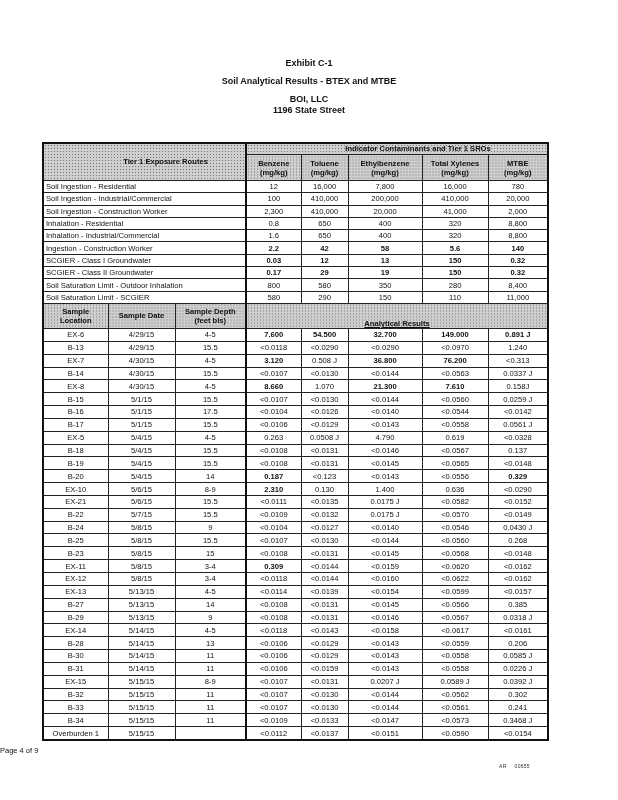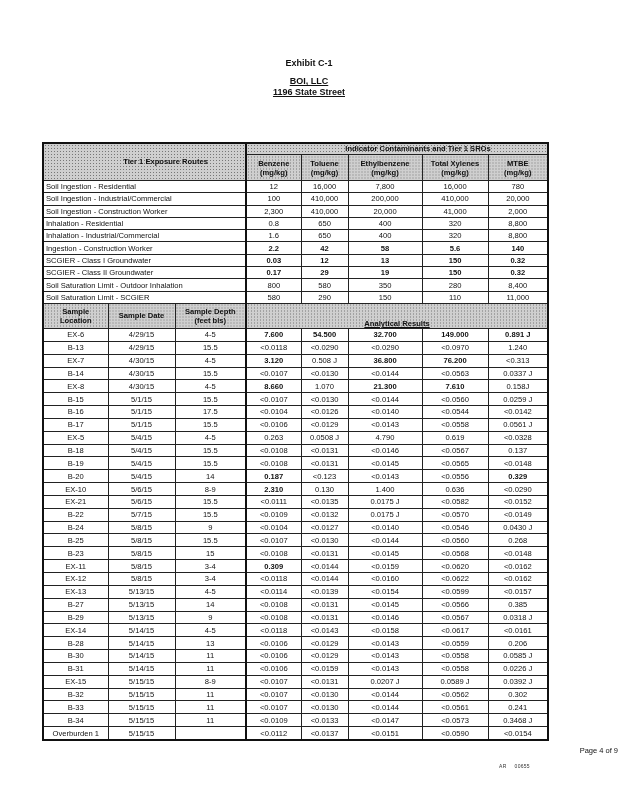--- a/index.html
+++ b/index.html
@@ -2,49 +2,50 @@
 <html><head>
 <meta charset="utf-8">
 <style>
   html, body { margin: 0; padding: 0; background: #ffffff; }
   body { width: 618px; height: 800px; position: relative; overflow: hidden;
          font-family: "Liberation Sans", sans-serif; color: #111; }
   .titles { position: absolute; left: 0; top: 58px; width: 618px; text-align: center; }
   .titles div { font-size: 9px; font-weight: bold; line-height: 11px; }
   .t-exhibit { margin-bottom: 7px; }
   .t-sub { margin-bottom: 7px; }
-  .t-company, .t-address, .t-city { font-weight: bold; text-decoration: underline; }
+  .t-company, .t-address, .t-city { font-weight: bold; }
   .t-city { font-size: 9.5px !important; }
 
   table.main { position: absolute; left: 42px; top: 142px; width: 505px;
                border-collapse: collapse; table-layout: fixed; font-size: 7.6px; }
   table.main td { border: 1px solid #222; padding: 0 2px; text-align: center;
                   white-space: nowrap; overflow: hidden; line-height: 11px; height: 11.8px; }
   table.main td.left { text-align: left; padding-left: 2px; }
   .shade { background-color: #cfcfcf;
            background-image: radial-gradient(#777 0.6px, transparent 0.7px);
            background-size: 3px 3px; font-weight: bold; }
   tr.topband td { height: 10px; line-height: 10px; padding-left: 44px; }
   tr.subhead td { height: 25px; line-height: 9px; }
   tr.samplehead td { height: 24px; line-height: 9px; }
   tr.tier td { height: 11.3px; }
   tr.sample td { height: 11.85px; }
   .bold { font-weight: bold; }
   table.main td.thick-r { border-right: 2px solid #111; }
   table.main { border: 2px solid #111; }
 
-  .footer { position: absolute; left: 0; top: 746px; width: 618px; text-align: right; font-size: 7.5px; }
+  .footer { position: absolute; left: 0; top: 746px; width: 618px; text-align: left; font-size: 7.5px; }
   .stamp { position: absolute; left: 499px; top: 763px; font-size: 5px; color: #333; letter-spacing: 0.3px; }
   .stamp span { margin-right: 8px; }
 </style>
 </head>
 <body>
 
 <div class="titles">
   <div class="t-exhibit">Exhibit C-1</div>
+  <div class="t-sub">Soil Analytical Results - BTEX and MTBE</div>
   <div class="t-company">BOI, LLC</div>
   <div class="t-address">1196 State Street</div>
 </div>
 
 <table class="main">
   <colgroup>
     <col style="width:65px">
       <col style="width:67px">
       <col style="width:71px">
     <col style="width:55px">

